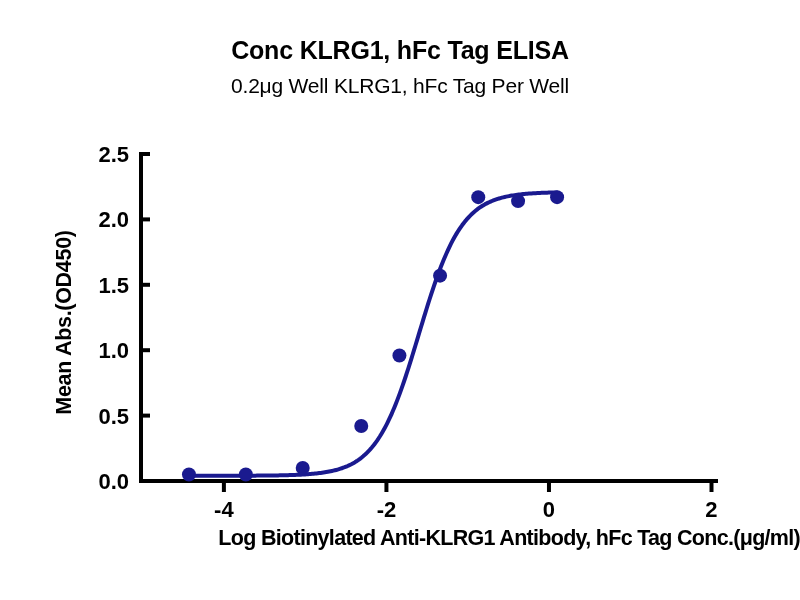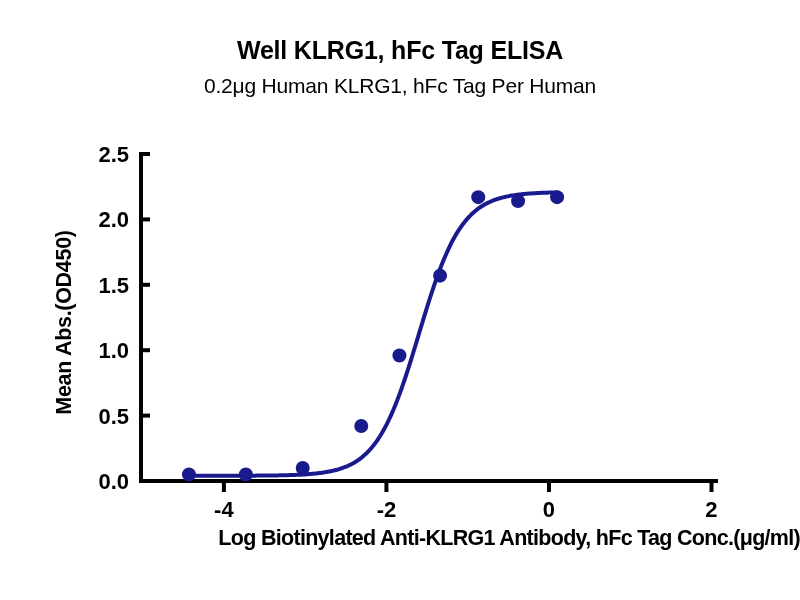--- a/index.html
+++ b/index.html
@@ -71,23 +71,23 @@
     font-size: 22px;
     font-weight: bold;
     fill: #000000;
   }
 </style>
 </head>
 <body>
 
 <div id="figure">
 
-  <div id="chart-title">Well KLRG1, hFc Tag ELISA</div>
+  <div id="chart-title">Conc KLRG1, hFc Tag ELISA</div>
 
-  <div id="chart-subtitle">0.2μg Human KLRG1, hFc Tag Per Human</div>
+  <div id="chart-subtitle">0.2μg Well KLRG1, hFc Tag Per Well</div>
 
   <div id="yaxis-title">Mean Abs.(OD450)</div>
 
   <div id="xaxis-title">Log Biotinylated Anti-KLRG1 Antibody, hFc Tag Conc.(μg/ml)</div>
 
   <svg id="plot-svg" width="800" height="600">
     <g id="y-tick-labels">
         <text x="129" y="489" text-anchor="end" class="tick-label">0.0</text>
         <text x="129" y="423.6" text-anchor="end" class="tick-label">0.5</text>
         <text x="129" y="358.2" text-anchor="end" class="tick-label">1.0</text>

